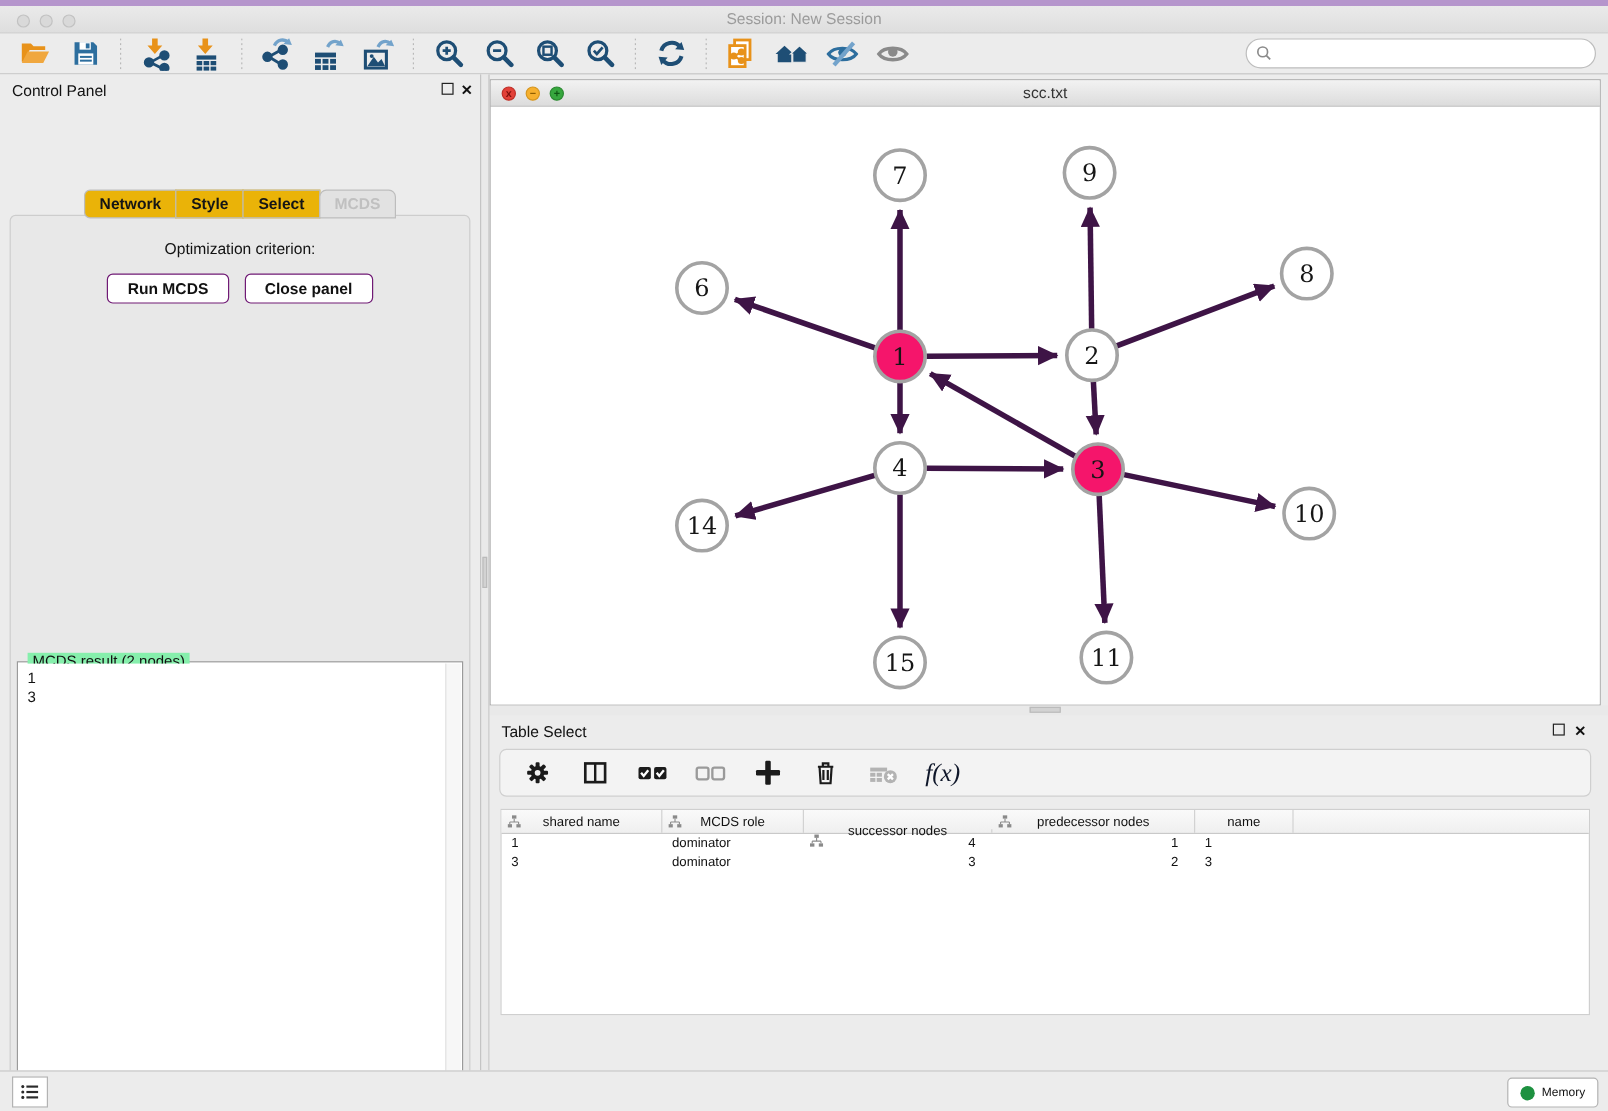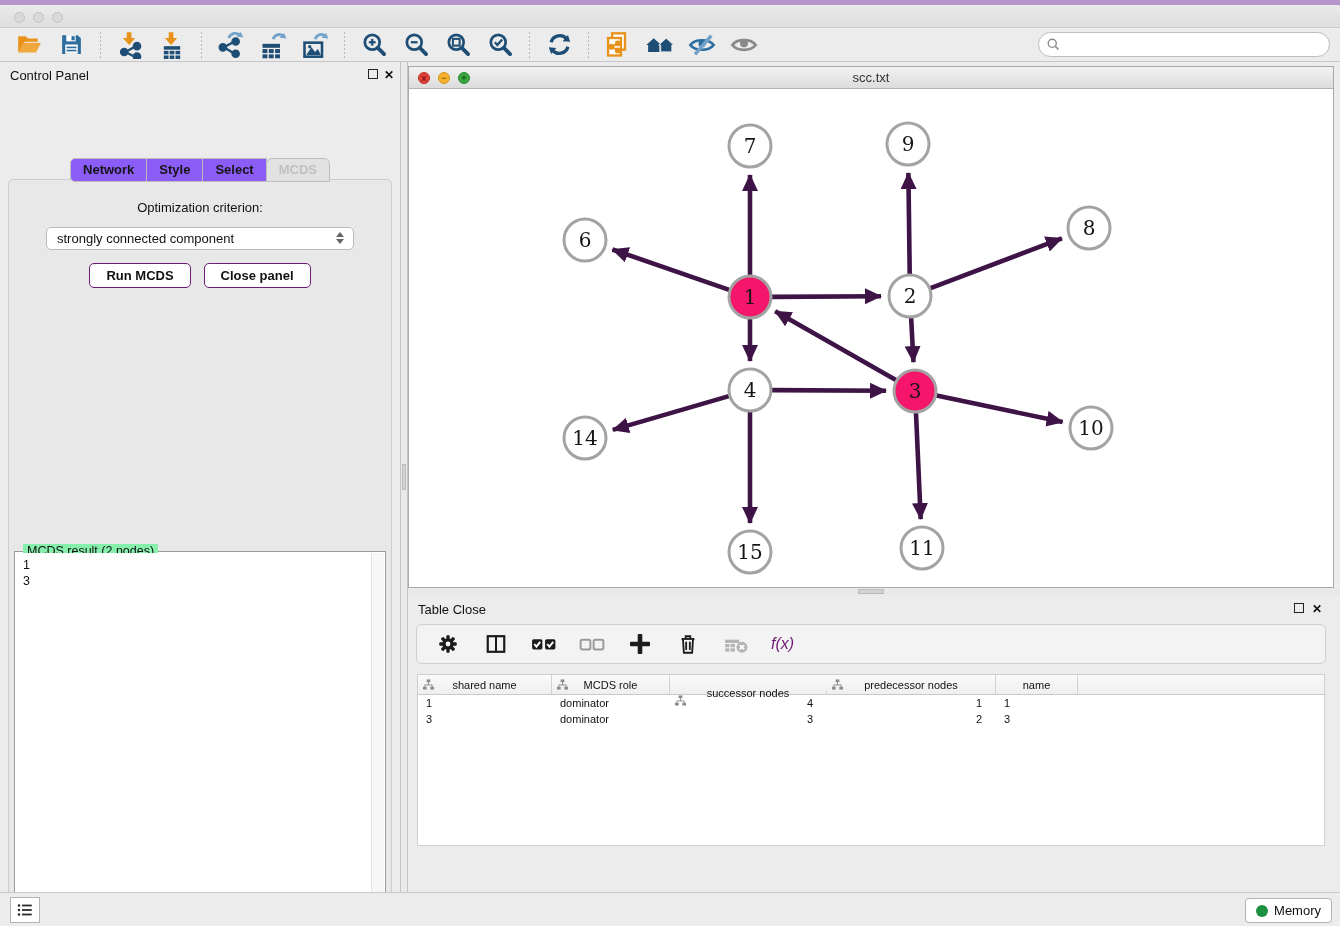--- a/index.html
+++ b/index.html
@@ -30,21 +30,21 @@
     padding:0 8px 0 28px; font-size:12px; background:#fff; outline:none; color:#333; }
   .search-wrap svg { position:absolute; left:8px; top:5px; }
   
   .cpanel { position:absolute; left:0; top:62px; width:400px; height:830px; background:#ECECEC; }
   .panel-head { height:26px; position:relative; }
   .panel-head .ph-title { position:absolute; left:10px; top:6px; font-size:13px; color:#111; }
   .winbtn { position:absolute; top:7px; font-size:12px; color:#111; line-height:12px; }
   .float-btn { width:10px; height:10px; border:1.5px solid #222; }
   .tabrow { position:absolute; left:0; width:100%; display:flex; justify-content:center; z-index:3; }
   .cp-tabrow { top:96px; }
-  .tabbtn { background:#8b5cf6; border:1px solid #BDBDBD; margin-left:-1px; padding:3px 12px 4px;
+  .tabbtn { background:#eab308; border:1px solid #BDBDBD; margin-left:-1px; padding:3px 12px 4px;
     font-size:13px; font-weight:bold; color:#151515; white-space:nowrap; }
   .tabbtn:first-child { border-radius:5px 0 0 5px; margin-left:0; }
   .tabbtn:last-child { border-radius:0 5px 5px 0; }
   .tabbtn.sel { background:#E2E2E2; color:#C0C0C0; border-radius:6px 6px 0 0; }
   .cp-content { position:absolute; left:8px; top:117px; width:384px; height:761px;
     background:#E8E8E8; border:1px solid #CDCDCD; border-radius:5px; }
   .opt-label { margin-top:20px; text-align:center; font-size:13px; color:#111; }
   .dropdown { position:relative; margin:12px auto 0; width:308px; height:23px; background:#fff;
     border:1px solid #B9B9B9; border-radius:5px; font-size:13px; color:#111;
     display:flex; align-items:center; padding-left:10px; }
@@ -81,21 +81,21 @@
   .l-red { left:9px; background:#E24139; border:1px solid #C03028; color:#7C100C; }
   .l-yel { left:29px; background:#F6B02E; border:1px solid #D6961F; color:#8F5E00; }
   .l-grn { left:49px; background:#37A73E; border:1px solid #2B8A31; color:#0F5814; }
   .canvas { position:absolute; left:0; top:22px; width:924px; height:498px; background:#fff; }
   
   .tpanel { position:absolute; left:408px; top:596px; width:926px; height:296px; background:#ECECEC; }
   .tp-toolbar { position:absolute; left:8px; top:28px; width:910px; height:40px;
     background:#F3F3F3; border:1px solid #CFCFCF; border-radius:6px;
     display:flex; align-items:center; gap:22px; padding-left:18px; }
   .tp-toolbar .tbi { margin:0; width:26px; height:26px; }
-  .fx { font-family:Liberation Sans, sans-serif; font-style:italic; font-size:16px; color:#701a75; }
+  .fx { font-family:Liberation Serif, serif; font-style:italic; font-size:21px; color:#0f172a; }
   .dtable { position:absolute; left:9px; top:78px; width:908px; height:172px;
     background:#fff; border:1px solid #CFCFCF; }
   .thead { display:flex; height:20px; background:linear-gradient(#FAFAFA,#EFEFEF);
     border-bottom:1px solid #C9C9C9; }
   .th { position:relative; border-right:1px solid #D2D2D2; font-size:11px; color:#111;
     display:flex; align-items:center; justify-content:center; }
   .th svg { position:absolute; left:5px; top:4px; }
   .trow { display:flex; height:16px; font-size:11px; color:#111; align-items:center; }
   .td { overflow:hidden; white-space:nowrap; }
   .td.l { padding-left:8px; text-align:left; }
@@ -103,31 +103,32 @@
   .tp-tabrow { bottom:6px; }
   .tp-tabrow .tabbtn { font-size:12.5px; }
   .tp-tabrow .tabbtn.sel { background:#DCDCDC; color:#BDBDBD; border-radius:5px 0 0 5px; }
   
   .statusbar { position:absolute; left:0; top:892px; width:1340px; height:34px;
     background:#ECECEC; border-top:1px solid #C9C9C9; }
   .listbtn { position:absolute; left:10px; top:4px; width:30px; height:26px; background:#fff;
     border:1px solid #B3B3B3; display:flex; align-items:center; justify-content:center; }
   .membtn { position:absolute; right:8px; top:5px; height:25px; background:#fff;
     border:1px solid #B3B3B3; border-radius:4px; display:flex; align-items:center;
-    gap:6px; padding:0 10px; font-size:13px; color:#111; }
+    gap:6px; padding:0 10px; font-size:10px; color:#111; }
   .memdot { width:12px; height:12px; border-radius:50%; background:#1E9140; }
 </style>
 </head>
 <body>
 
 <div class="accent"></div>
 <div class="titlebar">
   <span class="tl red2"></span>
   <span class="tl yel2"></span>
   <span class="tl grn2"></span>
+  <div class="title">Session: New Session</div>
 </div>
 
 <div class="toolbar">
   <span class="tbi">
     <svg width="26" height="26" viewBox="0 0 24 24">
         <path fill="#E8921A" d="M2 4h7l2 2h9v3H8l-4 9H2z"></path>
         <path fill="#F0A73E" d="M6.5 10H23l-4.5 9H2z"></path>
       </svg>
   </span>
   <span class="tbi">
@@ -297,27 +298,20 @@
     <span class="winbtn" style="right:6px; font-weight:bold;">✕</span>
   </div>
   <div class="tabrow cp-tabrow" id="ctl-tabs">
       <button class="tabbtn">Network</button>
       <button class="tabbtn">Style</button>
       <button class="tabbtn">Select</button>
       <button class="tabbtn sel">MCDS</button>
     </div>
   <div class="cp-content">
     <div class="opt-label">Optimization criterion:</div>
-    <div class="dropdown">
-      <span>strongly connected component</span>
-      <span class="dd-arrows">
-          <i class="dd-up"></i>
-          <i class="dd-dn"></i>
-        </span>
-    </div>
     <div class="btnrow">
       <button class="pushbtn">Run MCDS</button>
       <button class="pushbtn">Close panel</button>
     </div>
     <div class="result-box">
       <span class="result-legend">MCDS result (2 nodes)</span>
       <div class="result-list" id="result-list">
           <div>1</div>
           <div>3</div>
         </div>
@@ -382,21 +376,21 @@
       <text x="513" y="466" text-anchor="middle" font-size="20" font-family="&quot;DejaVu Serif&quot;, serif" fill="#161616">11</text>
     </svg>
 </div>
 
 <div class="hsplit">
     <div class="knob"></div>
   </div>
 
 <div class="tpanel">
   <div class="panel-head">
-    <span class="ph-title">Table Close</span>
+    <span class="ph-title">Table Select</span>
     <span class="winbtn float-btn" style="right:30px;"></span>
     <span class="winbtn" style="right:12px; font-weight:bold;">✕</span>
   </div>
   <div class="tp-toolbar">
     <span class="tbi">
       <svg width="22" height="22" viewBox="0 0 24 24">
           <g fill="#1B1B1B">
             <rect x="10.2" y="2.5" width="3.6" height="19" rx="1"></rect>
             <rect x="10.2" y="2.5" width="3.6" height="19" rx="1" transform="rotate(45 12 12)"></rect>
             <rect x="10.2" y="2.5" width="3.6" height="19" rx="1" transform="rotate(90 12 12)"></rect>

